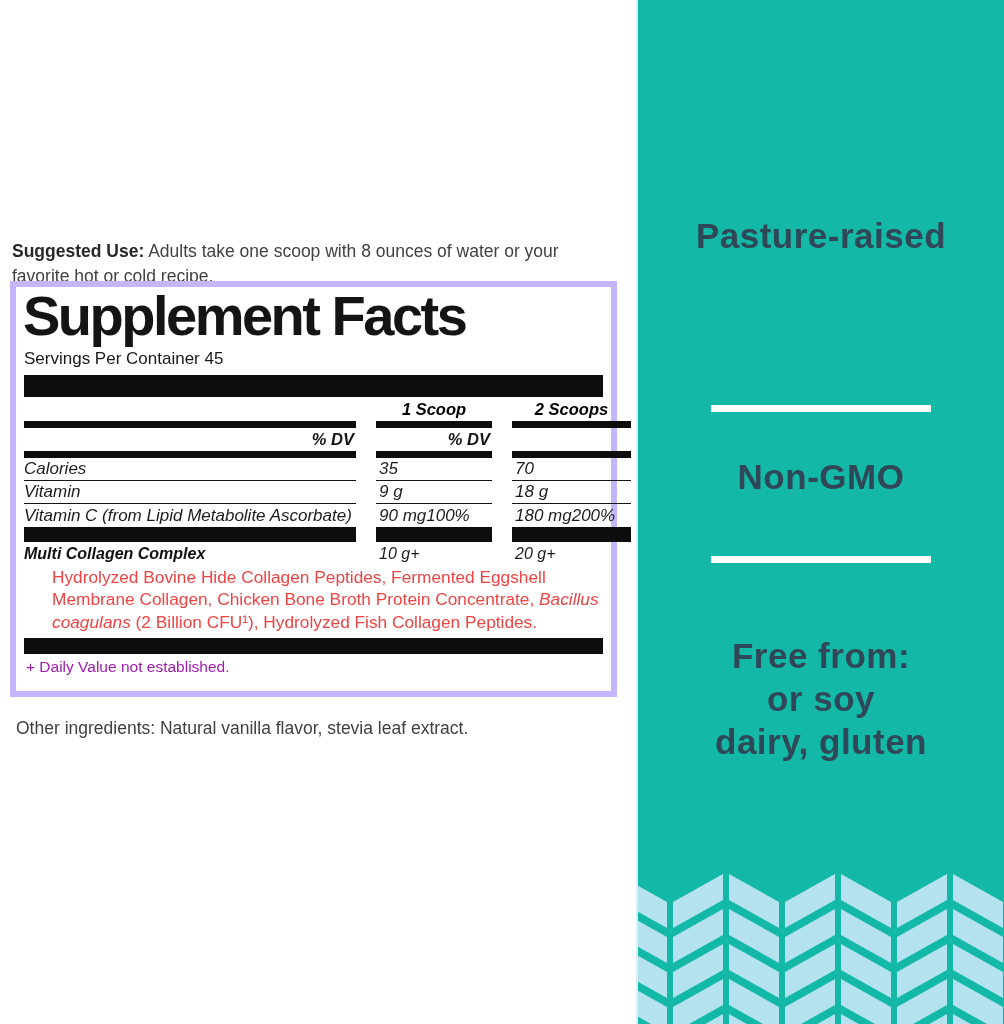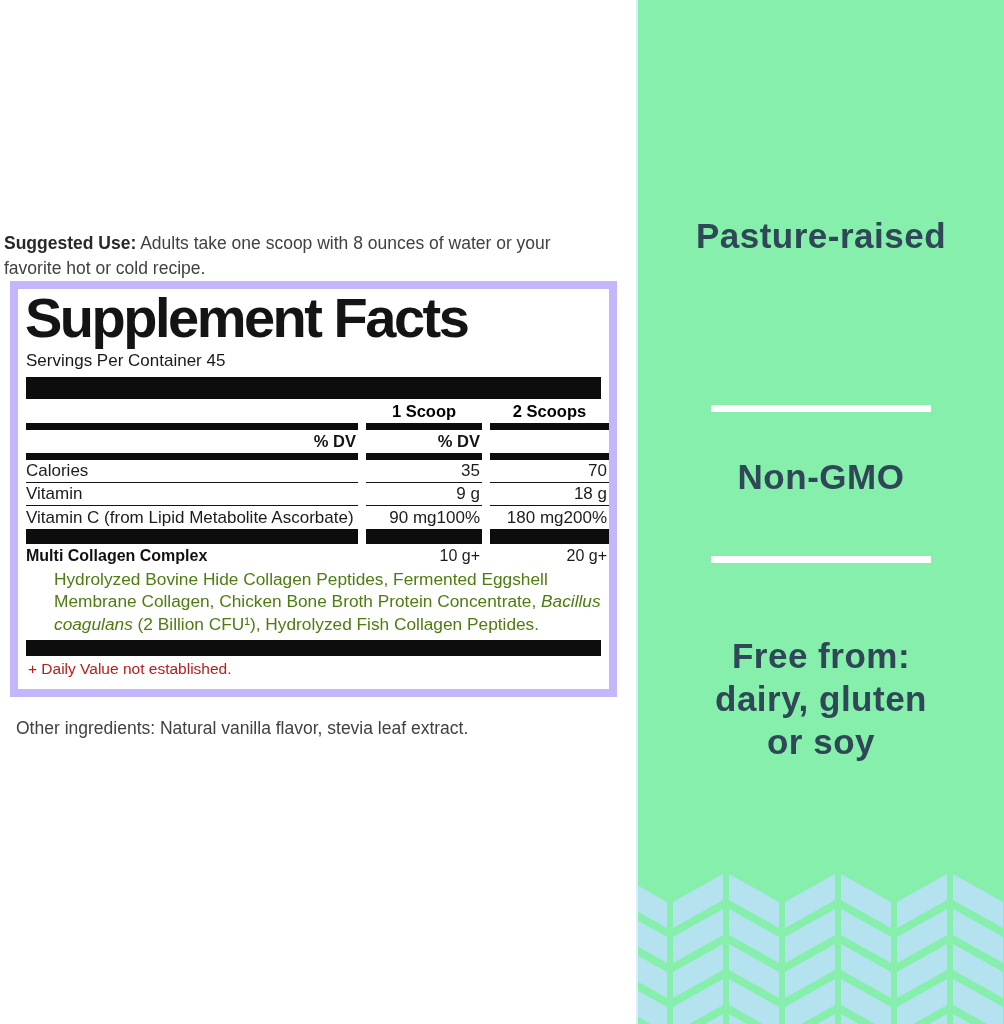--- a/index.html
+++ b/index.html
@@ -7,74 +7,74 @@
     width:1004px; height:1024px; position:relative; background:#ffffff;
     font-family:"Liberation Sans", sans-serif; color:#000;
     overflow:hidden;
   }
 
   
   .left-pane { position:absolute; left:0; top:0; width:636px; height:1024px; background:#fff; }
 
   .suggested {
     position:absolute; left:4px; top:231px; width:592px;
-    font-size:17.5px; line-height:25px; color:#414141; margin:0;
+    font-size:17.5px; line-height:25px; color:#414141; margin:8px;
   }
   .suggested b { color:#282828; }
 
   .panel {
     position:absolute; left:10px; top:281px; width:607px; height:416px;
-    border:8px solid #c4b5fd; box-sizing:border-box; background:#fff;
+    border:6px solid #c4b5fd; box-sizing:border-box; background:#fff;
     padding:0 8px;
   }
   .sf-title {
     margin:2px 0 6px -1px; font-size:56px; line-height:54px; font-weight:bold;
     letter-spacing:-2.5px; color:#141414; white-space:nowrap;
   }
   .serving { font-size:17px; line-height:19px; color:#191919; }
 
   .bar  { background:#0d0d0d; }
   .bar-thick { height:22px; margin-top:7px; }
   .bar-16 { height:16px; margin-top:5px; }
 
-  .grid { display:grid; grid-template-columns:332px 116px 119px; column-gap:8px; }
+  .grid { display:grid; grid-template-columns:332px 116px 119px; column-gap:20px;font-style:italic; }
   .segbar .seg { height:7px; background:#0d0d0d; }
   .segbar.thick .seg { height:15px; }
 
   .head-row { height:22px; align-items:end; font-size:16.5px; font-weight:bold; padding-bottom:2px; }
   .center { text-align:center; }
   .right  { text-align:right; padding-right:2px; }
 
   .aps-row { height:23px; align-items:center; font-size:16.5px; font-weight:bold; color:#141414; }
 
   .nrow { font-size:17px; color:#1c1c1c; }
   .nrow .cell {
     height:23px; display:flex; align-items:center; box-sizing:border-box;
     border-bottom:1.5px solid #141414;
   }
   .nrow.no-underline .cell { border-bottom:none; }
-  .vcell { justify-content:flex-end; padding-left:3px; padding-right:2px; }
+  .vcell { justify-content:flex-start; padding-left:3px; padding-right:2px; }
   .cx-row { font-size:16px; }
   .cx-row .cell { height:24px; border-bottom:none; }
   .cx-name { font-weight:bold; color:#111; }
 
   .desc {
-    margin:0 0 2px 28px; width:552px; font-size:17.3px; line-height:22.4px; color:#4d7c0f;
-  }
-  .footnote { font-size:15.5px; color:#b91c1c; padding:4px 2px 6px; }
+    margin:0 0 2px 28px; width:552px; font-size:17.3px; line-height:22.4px; color:#ef4444;
+  }
+  .footnote { font-size:15.5px; color:#a21caf; padding:4px 2px 6px; }
 
   .other {
     position:absolute; left:4px; top:704px; width:600px; margin:12px;
     font-size:17.5px; line-height:24px; color:#414141;
   }
 
   
   .sidebar {
     position:absolute; left:636px; top:0; width:368px; height:1024px;
-    background:#86efac; overflow:hidden;
+    background:#14b8a6; overflow:hidden;
     border-left:2px solid #d9eff7; box-sizing:border-box;
   }
   .claim {
     position:absolute; left:0; width:100%; text-align:center;
     font-weight:bold; font-size:35px; line-height:43px; letter-spacing:0.5px;
     color:#2f4756;
   }
   .claim-1 { top:214px; }
   .claim-2 { top:455px; }
   .claim-3 { top:634px; }
@@ -196,22 +196,22 @@
   <div class="divider divider-1"></div>
 
   <div class="claim claim-2">
     <div>Non-GMO</div>
   </div>
 
   <div class="divider divider-2"></div>
 
   <div class="claim claim-3">
     <div>Free from:</div>
+    <div>or soy</div>
     <div>dairy, gluten</div>
-    <div>or soy</div>
   </div>
 
   <svg class="chevron-field" id="chevrons" width="368" height="156" viewBox="0 0 368 156" xmlns="http://www.w3.org/2000/svg">
       <path d="M-77,34 L-27,6 L-27,32 L-77,60 Z" fill="#b5e2ef"></path>
       <path d="M-21,6 L29,34 L29,60 L-21,32 Z" fill="#b5e2ef"></path>
       <path d="M35,34 L85,6 L85,32 L35,60 Z" fill="#b5e2ef"></path>
       <path d="M91,6 L141,34 L141,60 L91,32 Z" fill="#b5e2ef"></path>
       <path d="M147,34 L197,6 L197,32 L147,60 Z" fill="#b5e2ef"></path>
       <path d="M203,6 L253,34 L253,60 L203,32 Z" fill="#b5e2ef"></path>
       <path d="M259,34 L309,6 L309,32 L259,60 Z" fill="#b5e2ef"></path>

